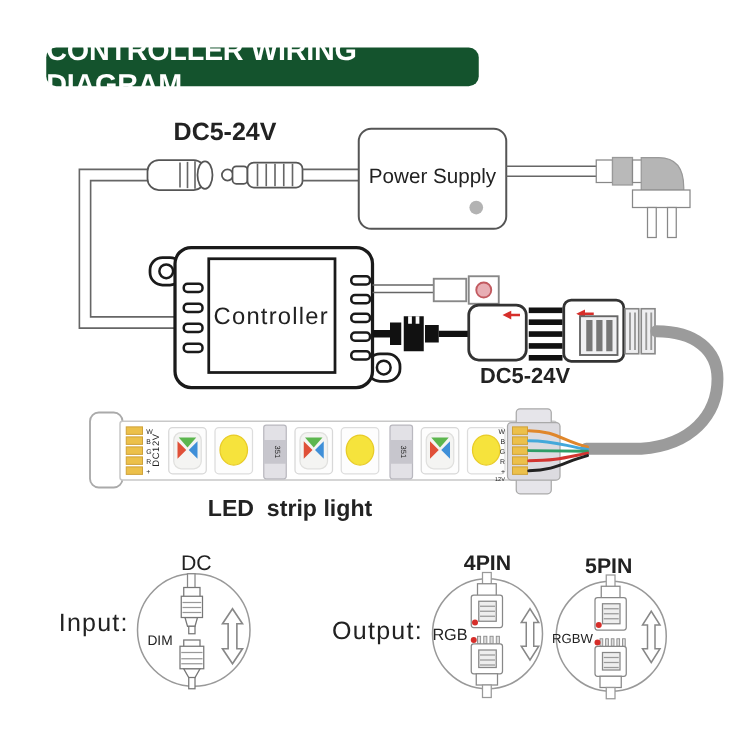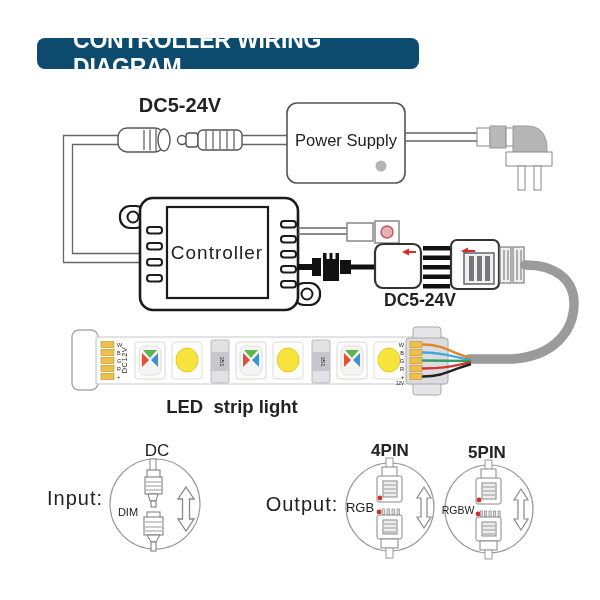--- a/index.html
+++ b/index.html
@@ -1,21 +1,21 @@
 <!DOCTYPE html>
 <html><head>
 <meta charset="utf-8">
 <style>
   html,body{margin:0;padding:0;background:#ffffff;}
   .stage{position:relative;width:600px;height:600px;background:#ffffff;overflow:hidden;
          font-family:"Liberation Sans",sans-serif;}
   .banner{position:absolute;left:37px;top:38px;width:346px;height:31px;
-          background:#0c4a6e;border-radius:8px;display:flex;align-items:center;
+          background:#14532d;border-radius:8px;display:flex;align-items:center;
           justify-content:center;color:#ffffff;font-weight:bold;font-size:23px;
-          letter-spacing:-0.2px;padding-left:36px;}
+          letter-spacing:-0.2px;}
   svg{position:absolute;left:0;top:0;}
   svg text{font-family:"Liberation Sans",sans-serif;fill:#222;white-space:pre;}
   .outline{fill:#ffffff;stroke:#555;stroke-width:1.4;}
   .thin{stroke:#666;stroke-width:1.3;fill:none;}
 </style>
 </head>
 <body>
 
 <div class="stage">
 

